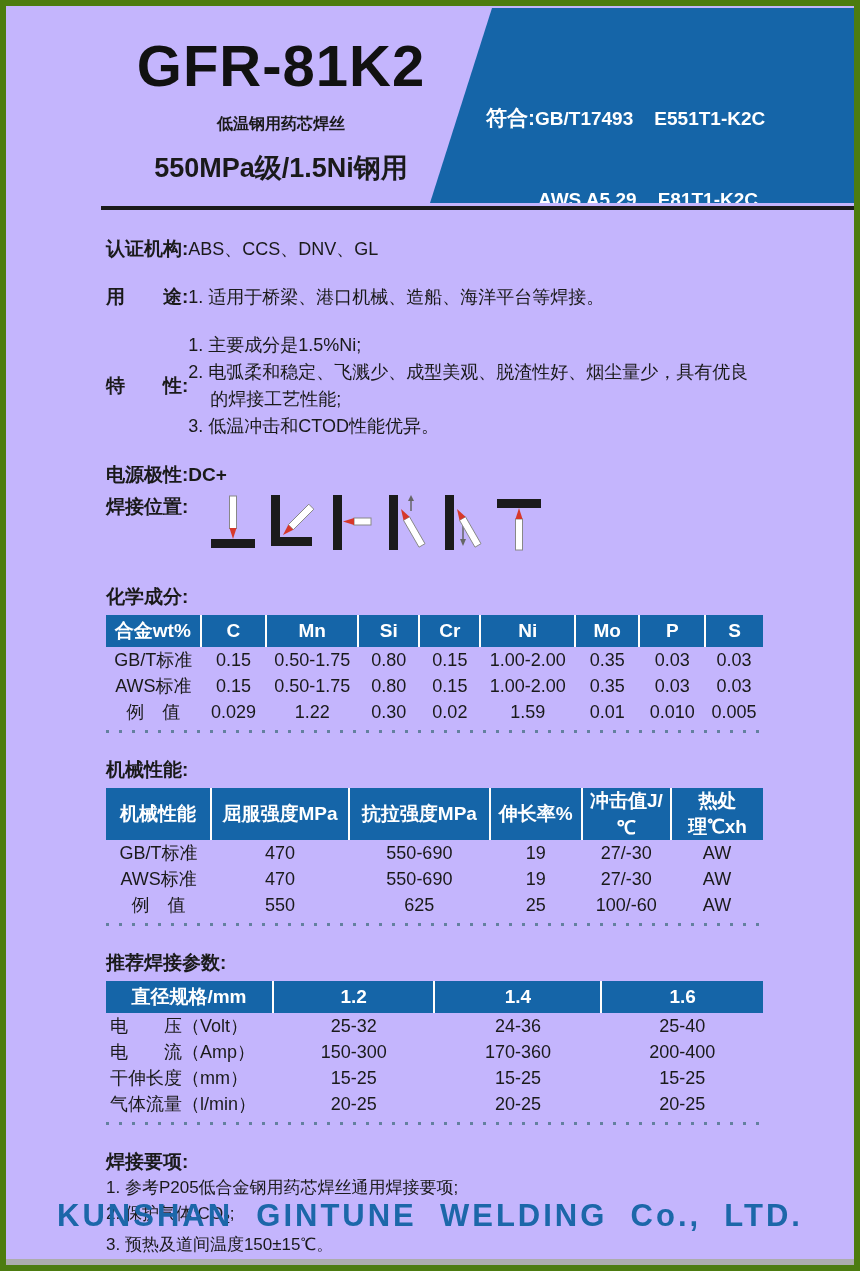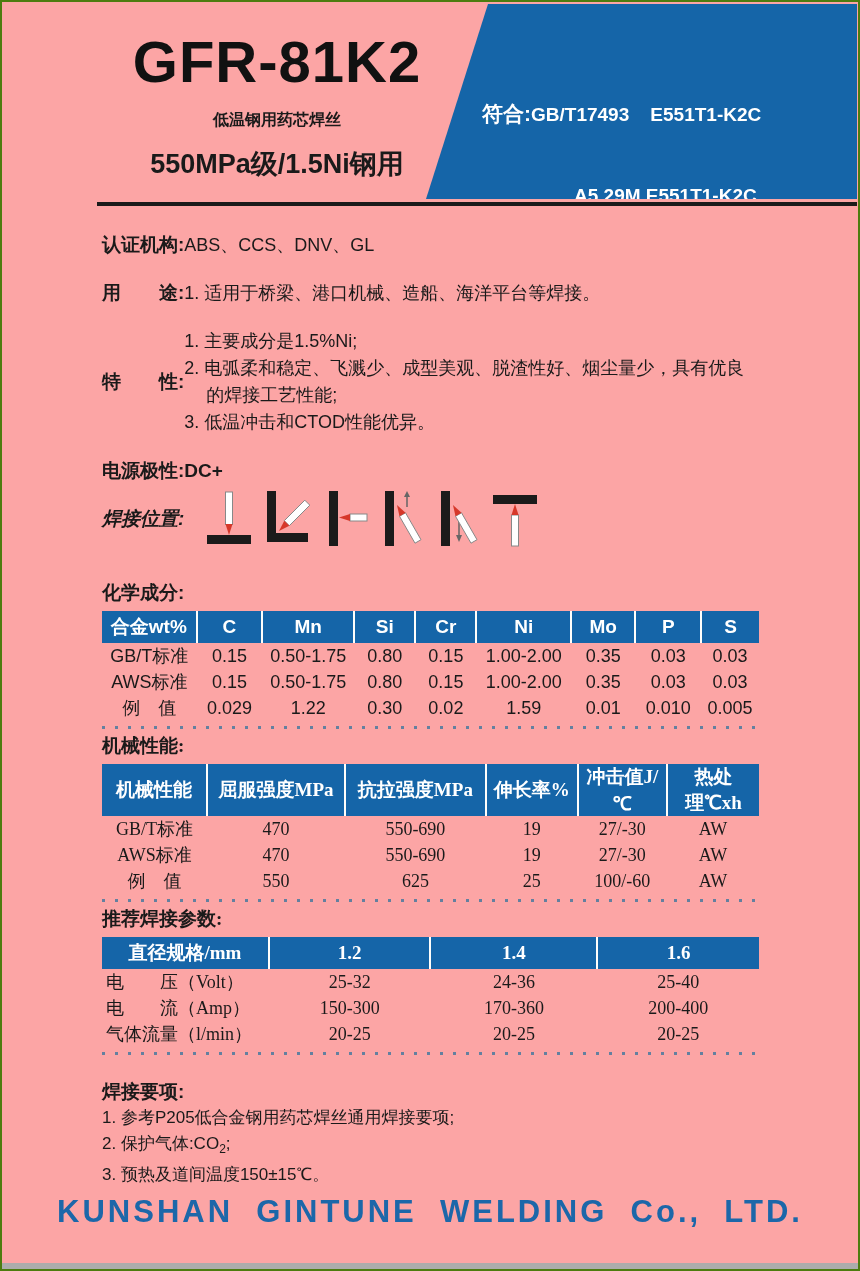--- a/index.html
+++ b/index.html
@@ -1,18 +1,18 @@
 <!DOCTYPE html>
 <html><head>
 <meta charset="utf-8">
 <style>
   html,body { margin:0; padding:0; background:#e9e9e9; }
   .page {
     position:relative; width:860px; height:1271px; margin:0 auto;
-    background:#fca5a5; border:2px solid #4d7c0f; box-sizing:border-box;
+    background:#c4b5fd; border:6px solid #4d7c0f; box-sizing:border-box;
     overflow:hidden; font-family:"Liberation Sans", sans-serif; color:#1a1a1a;
   }
   
   .header-left { position:absolute; left:92px; top:26px; width:366px; text-align:center; }
   .product-code { font-size:58px; font-weight:bold; letter-spacing:1px; color:#111; }
   .subtitle { font-size:16px; font-weight:bold; margin-top:15px; }
   .grade { font-size:27px; font-weight:bold; margin-top:15px; }
   .banner {
     position:absolute; left:424px; top:2px; width:431px; height:195px;
     background:#1565A8; clip-path:polygon(62px 0, 100% 0, 100% 100%, 0 100%);
@@ -25,26 +25,26 @@
   .b-ind3 { margin-left:50px; }
   .divider { position:absolute; left:95px; top:200px; width:760px; height:4px; background:#1b1b1b; }
   
   .content { position:absolute; left:100px; top:224px; width:657px; }
   .info-row { display:flex; margin-top:22px; align-items:center; }
   .info-row.first { margin-top:6px; }
   .info-label { flex:0 0 82px; font-weight:bold; font-size:19px; white-space:pre; }
   .info-value { font-size:18px; line-height:24px; }
   .feature-lines { font-size:18px; line-height:27px; }
   .feature-cont { padding-left:22px; }
-  .positions-row { display:flex; align-items:center; margin-top:6px;font-style:italic; }
+  .positions-row { display:flex; margin-top:6px; }
   .pos-icons { display:flex; gap:12px; margin-left:22px; align-items:flex-end; }
   .pos-icons svg { display:block; }
   
   .section { margin-top:32px; }
-  .section.mt20 { margin-top:4px;font-family:Liberation Serif, serif; }
+  .section.mt20 { margin-top:24px; }
   .section-title { font-weight:bold; font-size:19px; }
   table { width:100%; border-collapse:collapse; table-layout:fixed; margin-top:5px; }
   thead th {
     background:#1565A8; color:#fff; font-size:19px; font-weight:bold;
     height:32px; padding:0; border-left:2px solid #FFFEFB; overflow:hidden;
   }
   thead th:first-child { border-left:none; }
   tbody td { text-align:center; font-size:18px; height:26px; padding:0; }
   .params-table tbody td.rowlabel { text-align:left; padding-left:4px; white-space:pre; }
   .dotted { height:3px; margin-top:5px; background-image:repeating-linear-gradient(90deg,#64809F 0 3px, transparent 3px 13px); }
@@ -67,20 +67,21 @@
 
   <div class="header-left">
     <div class="product-code">GFR-81K2</div>
     <div class="subtitle">低温钢用药芯焊丝</div>
     <div class="grade">550MPa级/1.5Ni钢用</div>
   </div>
 
   <div class="banner">
     <div class="banner-text">
       <div><span class="banner-label">符合:</span><span>GB/T17493    E551T1-K2C</span></div>
+      <div class="b-ind1">AWS A5.29    E81T1-K2C</div>
       <div class="b-ind2">A5.29M E551T1-K2C</div>
       <div class="b-ind3">EN ISO 17632-A:T 46 6 1.5Ni P C 1</div>
       <div class="b-ind3">EN ISO 17632-B:T556T1-1CA-N3</div>
     </div>
   </div>
 
   <div class="divider"></div>
 
   <div class="content">
 
@@ -297,20 +298,26 @@
               <td>24-36</td>
               <td>25-40</td>
           </tr>
           <tr>
             <td class="rowlabel">电　　流（Amp）</td>
               <td>150-300</td>
               <td>170-360</td>
               <td>200-400</td>
           </tr>
           <tr>
+            <td class="rowlabel">干伸长度（mm）</td>
+              <td>15-25</td>
+              <td>15-25</td>
+              <td>15-25</td>
+          </tr>
+          <tr>
             <td class="rowlabel">气体流量（l/min）</td>
               <td>20-25</td>
               <td>20-25</td>
               <td>20-25</td>
           </tr>
         </tbody>
       </table>
       <div class="dotted"></div>
     </div>
 

